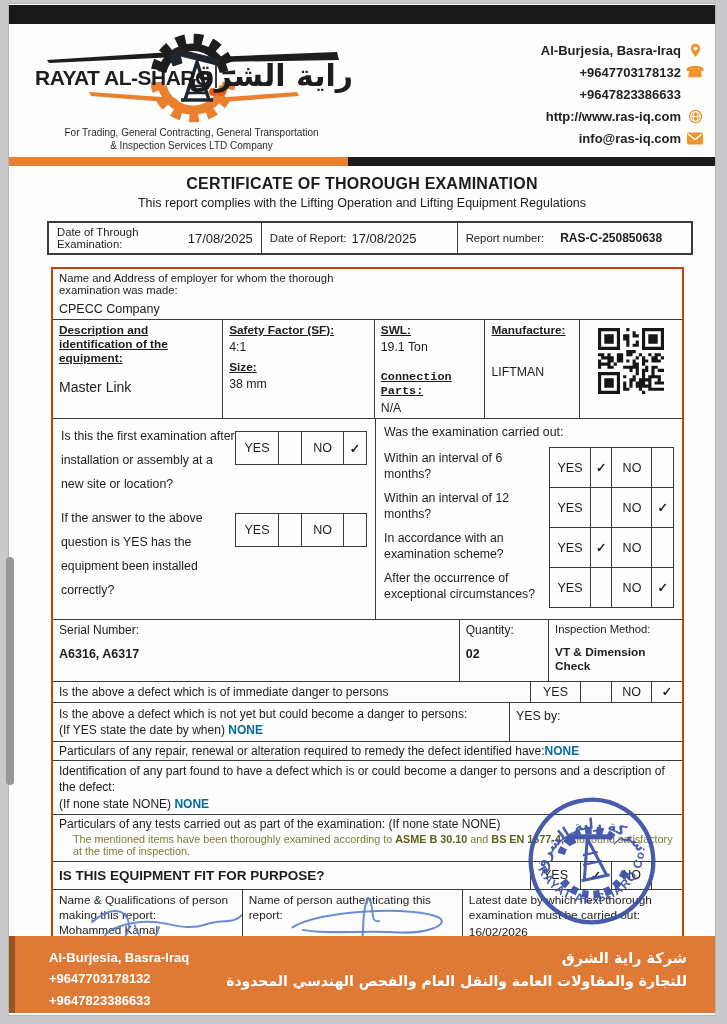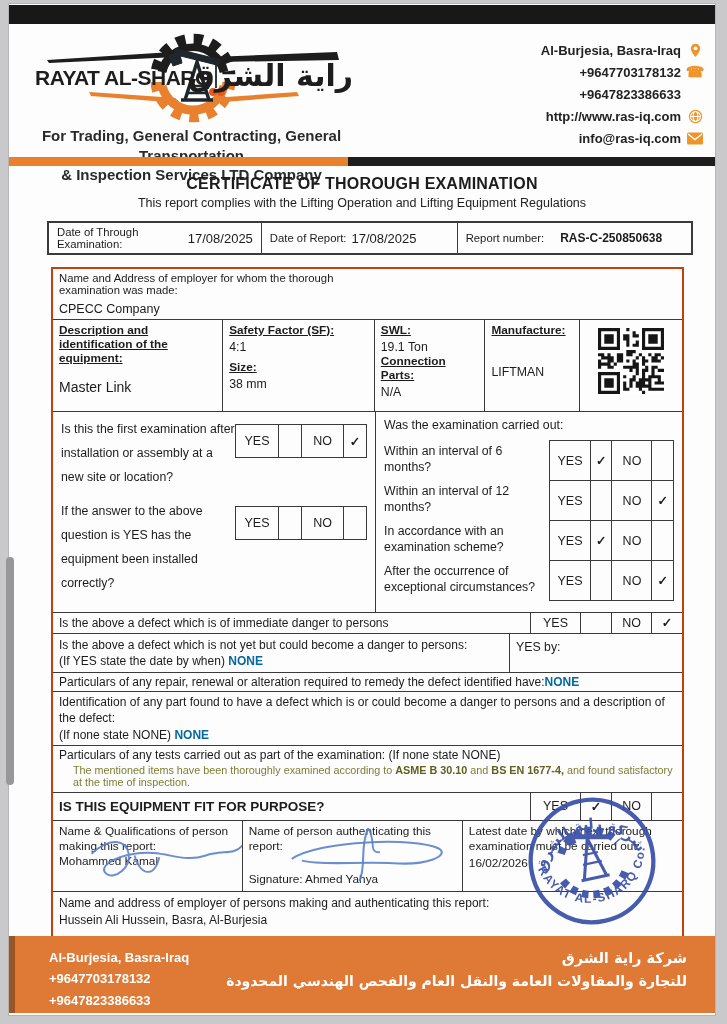--- a/index.html
+++ b/index.html
@@ -14,21 +14,21 @@
   .page {
     position:absolute; left:8px; top:3px; width:708px; height:1013px;
     background:#fdfdfd; border:1px solid #b5b5b5;
   }
   .topbar { height:19px; background:#181818; margin-top:1px; }
 
   
   .header { display:flex; justify-content:space-between; padding:6px 12px 0 10px; height:133px; }
   .logo-block { width:345px; text-align:center; }
   .logo-svg { width:330px; height:96px; display:block; margin:0 auto; }
-  .tagline { font-size:15px; font-weight:bold; color:#2a2a2a; line-height:1.3; }
+  .tagline { font-size:10px; font-weight:normal; color:#2a2a2a; line-height:1.3; }
   .contacts { display:flex; flex-direction:column; align-items:flex-end; gap:6px; padding-top:12px; }
   .contact-row { display:flex; align-items:center; gap:6px; font-size:13px; font-weight:600; color:#222; }
   .contact-icon { width:16px; height:16px; display:inline-flex; align-items:center; justify-content:center; }
   .contact-icon.empty { visibility:hidden; }
 
   .divider { height:9px; display:flex; }
   .divider .seg-orange { width:48%; background:#E8802E; }
   .divider .seg-black { width:52%; background:#1d1d1d; }
 
   
@@ -253,21 +253,21 @@
       </div>
       <div class="tcell c-sf">
         <div class="hcell">Safety Factor (SF):</div>
         <div class="plain-val">4:1</div>
         <div class="hcell" style="margin-top:6px;">Size:</div>
         <div class="plain-val">38 mm</div>
       </div>
       <div class="tcell c-swl">
         <div class="hcell">SWL:</div>
         <div class="plain-val">19.1 Ton</div>
-        <div class="hcell" style="margin-top:0;">Connection Parts:</div>
+        <div class="hcell" style="margin-top:16px;font-family:Liberation Mono, monospace;">Connection Parts:</div>
         <div class="plain-val">N/A</div>
       </div>
       <div class="tcell c-man">
         <div class="hcell">Manufacture:</div>
         <div class="plain-val" style="margin-top:28px;">LIFTMAN</div>
       </div>
       <div class="tcell c-qr">
         <svg class="qr-box" viewBox="0 0 84 84">
             <path fill="#161616" fill-rule="evenodd" d="M36 0h4v4h-4zM44 4h4v4h-4zM32 8h4v4h-4zM36 8h4v4h-4zM44 8h4v4h-4zM48 8h4v4h-4zM32 12h4v4h-4zM36 12h4v4h-4zM36 16h4v4h-4zM48 16h4v4h-4zM36 20h4v4h-4zM44 20h4v4h-4zM48 20h4v4h-4zM36 28h4v4h-4zM40 28h4v4h-4zM44 28h4v4h-4zM0 32h4v4h-4zM4 32h4v4h-4zM12 32h4v4h-4zM24 32h4v4h-4zM28 32h4v4h-4zM36 32h4v4h-4zM40 32h4v4h-4zM52 32h4v4h-4zM64 32h4v4h-4zM72 32h4v4h-4zM76 32h4v4h-4zM4 36h4v4h-4zM8 36h4v4h-4zM12 36h4v4h-4zM16 36h4v4h-4zM24 36h4v4h-4zM28 36h4v4h-4zM48 36h4v4h-4zM56 36h4v4h-4zM68 36h4v4h-4zM72 36h4v4h-4zM80 36h4v4h-4zM0 40h4v4h-4zM12 40h4v4h-4zM16 40h4v4h-4zM24 40h4v4h-4zM28 40h4v4h-4zM36 40h4v4h-4zM44 40h4v4h-4zM56 40h4v4h-4zM60 40h4v4h-4zM68 40h4v4h-4zM72 40h4v4h-4zM76 40h4v4h-4zM0 44h4v4h-4zM4 44h4v4h-4zM8 44h4v4h-4zM12 44h4v4h-4zM20 44h4v4h-4zM44 44h4v4h-4zM48 44h4v4h-4zM56 44h4v4h-4zM0 48h4v4h-4zM12 48h4v4h-4zM16 48h4v4h-4zM32 48h4v4h-4zM36 48h4v4h-4zM40 48h4v4h-4zM44 48h4v4h-4zM48 48h4v4h-4zM60 48h4v4h-4zM68 48h4v4h-4zM72 48h4v4h-4zM40 52h4v4h-4zM48 52h4v4h-4zM56 52h4v4h-4zM60 52h4v4h-4zM68 52h4v4h-4zM76 52h4v4h-4zM80 52h4v4h-4zM48 56h4v4h-4zM56 56h4v4h-4zM68 56h4v4h-4zM32 60h4v4h-4zM44 60h4v4h-4zM56 60h4v4h-4zM64 60h4v4h-4zM68 60h4v4h-4zM72 60h4v4h-4zM76 60h4v4h-4zM40 64h4v4h-4zM44 64h4v4h-4zM52 64h4v4h-4zM56 64h4v4h-4zM60 64h4v4h-4zM64 64h4v4h-4zM76 64h4v4h-4zM32 68h4v4h-4zM40 68h4v4h-4zM48 68h4v4h-4zM52 68h4v4h-4zM56 68h4v4h-4zM64 68h4v4h-4zM72 68h4v4h-4zM76 68h4v4h-4zM80 68h4v4h-4zM32 72h4v4h-4zM40 72h4v4h-4zM48 72h4v4h-4zM52 72h4v4h-4zM56 72h4v4h-4zM60 72h4v4h-4zM64 72h4v4h-4zM32 76h4v4h-4zM36 76h4v4h-4zM52 76h4v4h-4zM64 76h4v4h-4zM68 76h4v4h-4zM72 76h4v4h-4zM76 76h4v4h-4zM80 76h4v4h-4zM56 80h4v4h-4z M0 0h28v28h-28z M4 4h20v20h-20z M8 8h12v12h-12z M56 0h28v28h-28z M60 4h20v20h-20z M64 8h12v12h-12z M0 56h28v28h-28z M4 60h20v20h-20z M8 64h12v12h-12z"></path>
           </svg>
@@ -329,20 +329,34 @@
           <div class="cgrid">
             <div class="cg-l">YES</div>
             <div class="cg-m"></div>
             <div class="cg-l">NO</div>
             <div class="cg-m">✓</div>
           </div>
         </div>
       </div>
     </div>
 
+    <div class="trow r4">
+      <div class="tcell c-serial">
+        <div class="lbl" style="font-size:12px;">Serial Number:</div>
+        <div class="val">A6316, A6317</div>
+      </div>
+      <div class="tcell c-qty">
+        <div class="lbl" style="font-size:12px;">Quantity:</div>
+        <div class="val">02</div>
+      </div>
+      <div class="tcell c-insp">
+        <div class="lbl">Inspection Method:</div>
+        <div class="val">VT &amp; Dimension Check</div>
+      </div>
+    </div>
 
     <div class="trow inline-row">
       <div class="qlabel">Is the above a defect which is of immediate danger to persons</div>
       <div class="inline-grid">
         <div class="ig-l">YES</div>
         <div class="ig-m"></div>
         <div class="ig-l" style="width:40px">NO</div>
         <div class="ig-m">✓</div>
       </div>
     </div>

